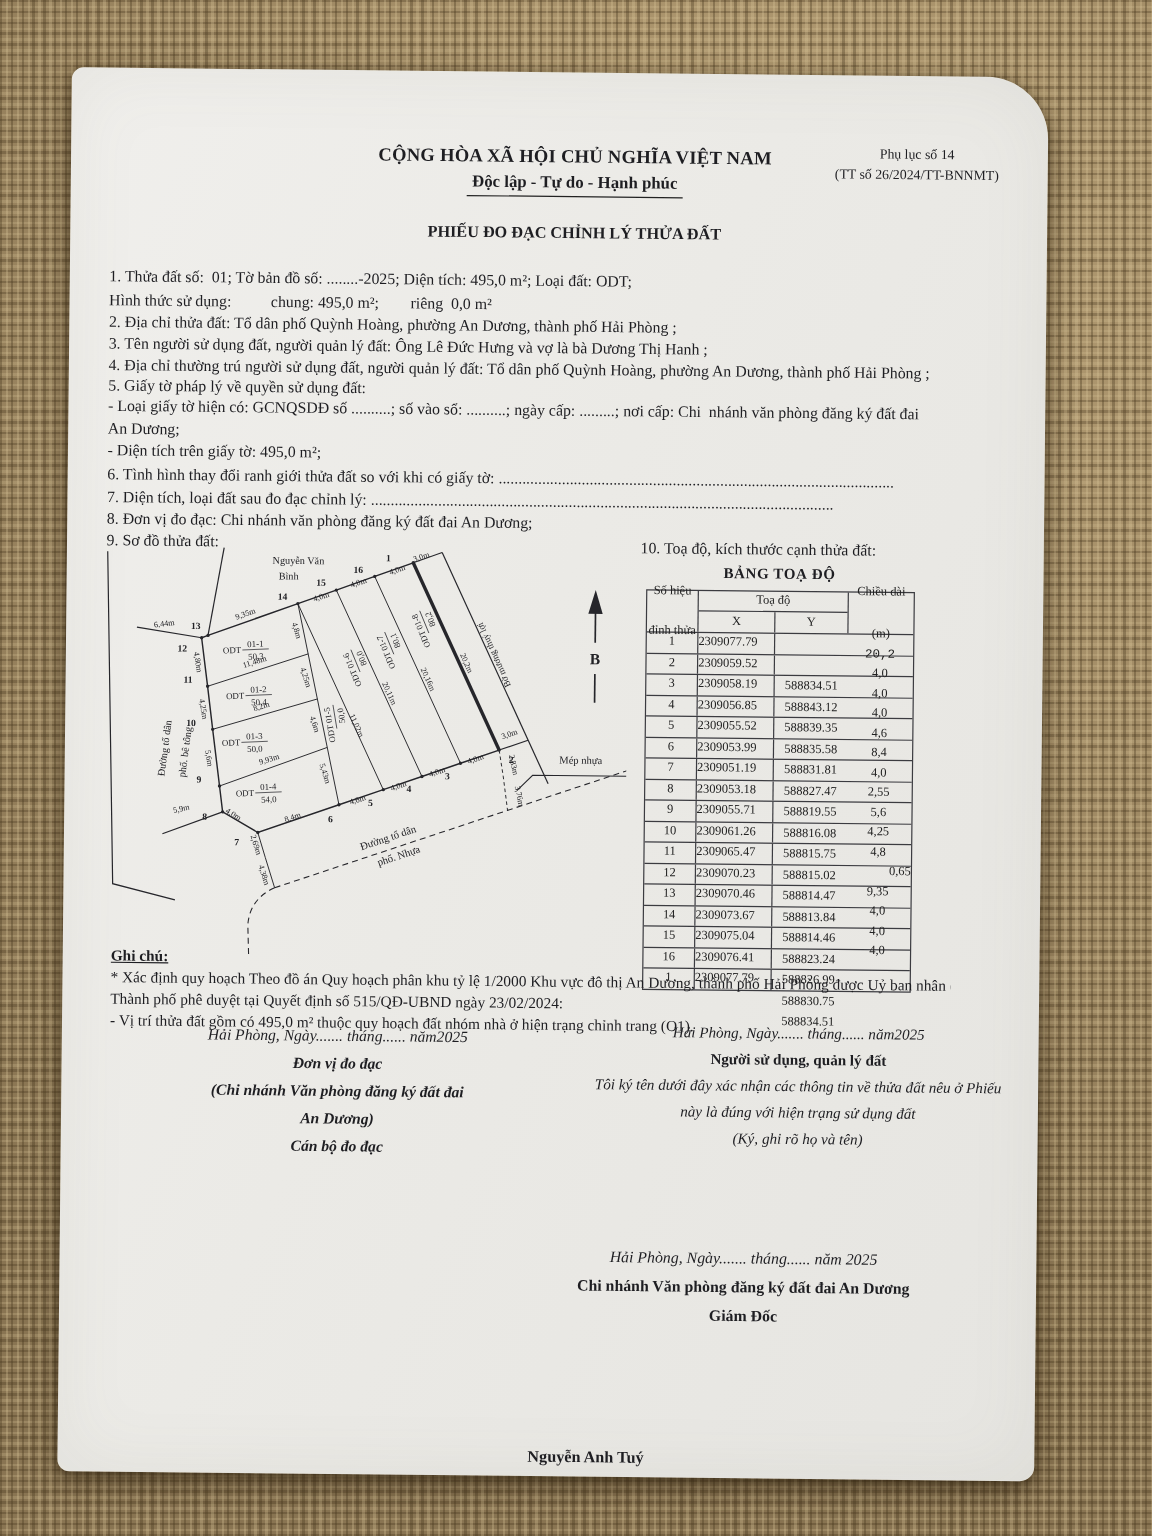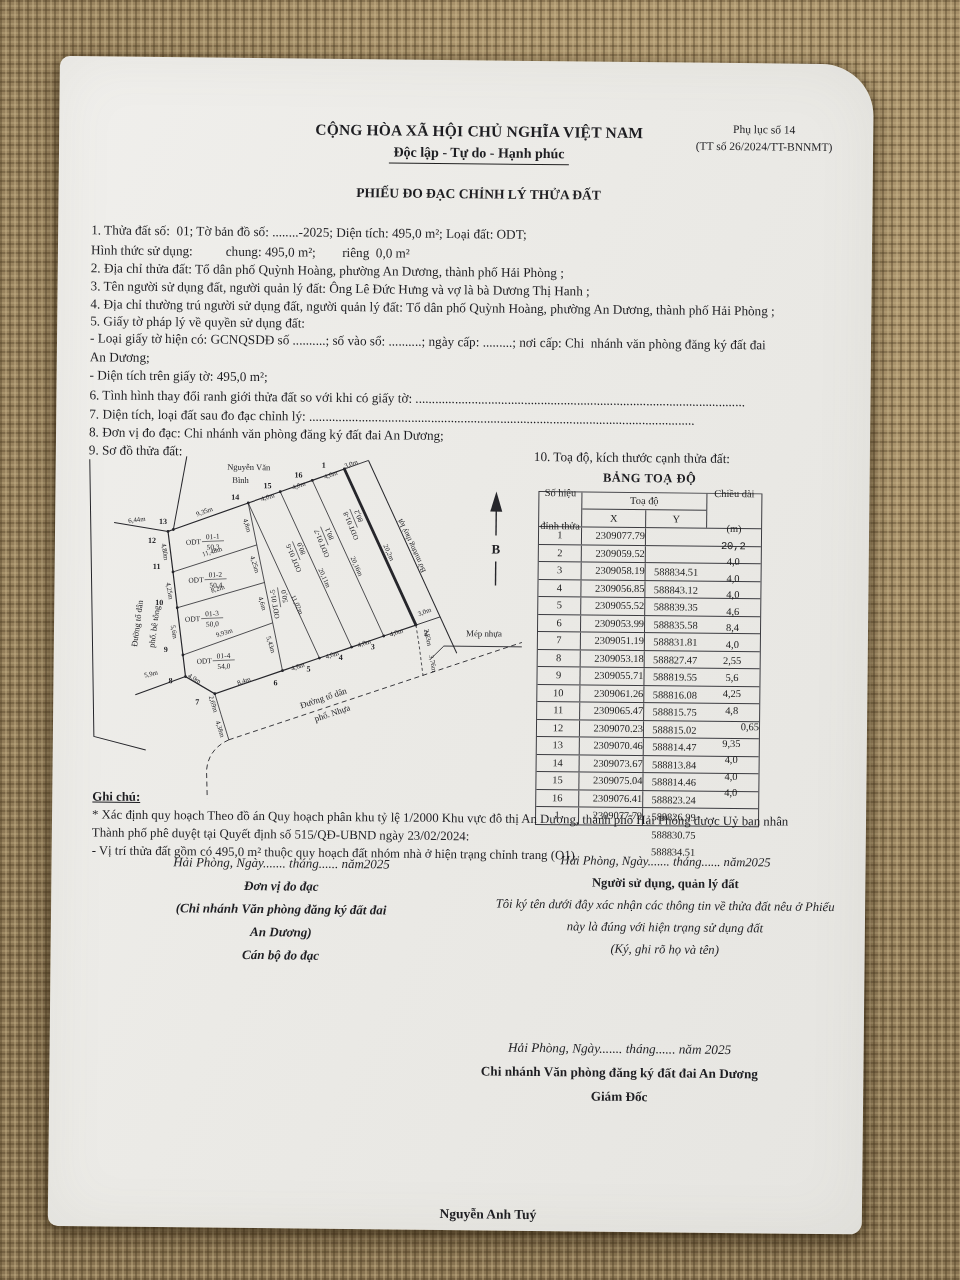--- a/index.html
+++ b/index.html
@@ -39,21 +39,21 @@
   #h-coord-wrap{width:124px;border-right:1px solid #3b3b40;display:flex;flex-direction:column;}
   #h-coord{height:16px;line-height:16px;text-align:center;border-bottom:1px solid #3b3b40;}
   #h-xy{display:flex;flex:1;}
   #h-x{width:63px;border-right:1px solid #3b3b40;text-align:center;line-height:17px;}
   #h-y{flex:1;text-align:center;line-height:17px;}
   #h-len{flex:1;gap:24px;}
   #ct-body{position:relative;}
   .trow{display:flex;height:15.5px;line-height:15.5px;border-top:1px solid #3b3b40;}
   .trow:first-child{border-top:none;}
   .td-v{width:42px;text-align:center;border-right:1px solid #3b3b40;}
-  .td-x{width:63px;text-align:right;border-right:1px solid #3b3b40;}
+  .td-x{width:63px;text-align:left;border-right:1px solid #3b3b40;}
   .td-y{width:61px;text-align:center;border-right:1px solid #3b3b40;margin-top:36px;}
   #len-col{position:absolute;right:0;top:0;width:55px;height:100%;}
   .len-item{position:absolute;width:100%;height:12px;line-height:12px;text-align:center;}
   
   #sodo{left:28px;top:395px;}
   #sodo path,#sodo line,#sodo polyline{fill:none;stroke:#26262b;}
   #sodo text{fill:#222226;font-family:"Liberation Serif","DejaVu Serif",serif;}
   
   .note{position:absolute;left:40px;width:700px;font-size:12.8px;white-space:pre;overflow:hidden;}
   #sign-left{left:40px;top:793px;width:380px;text-align:center;font-size:13px;line-height:23px;}

